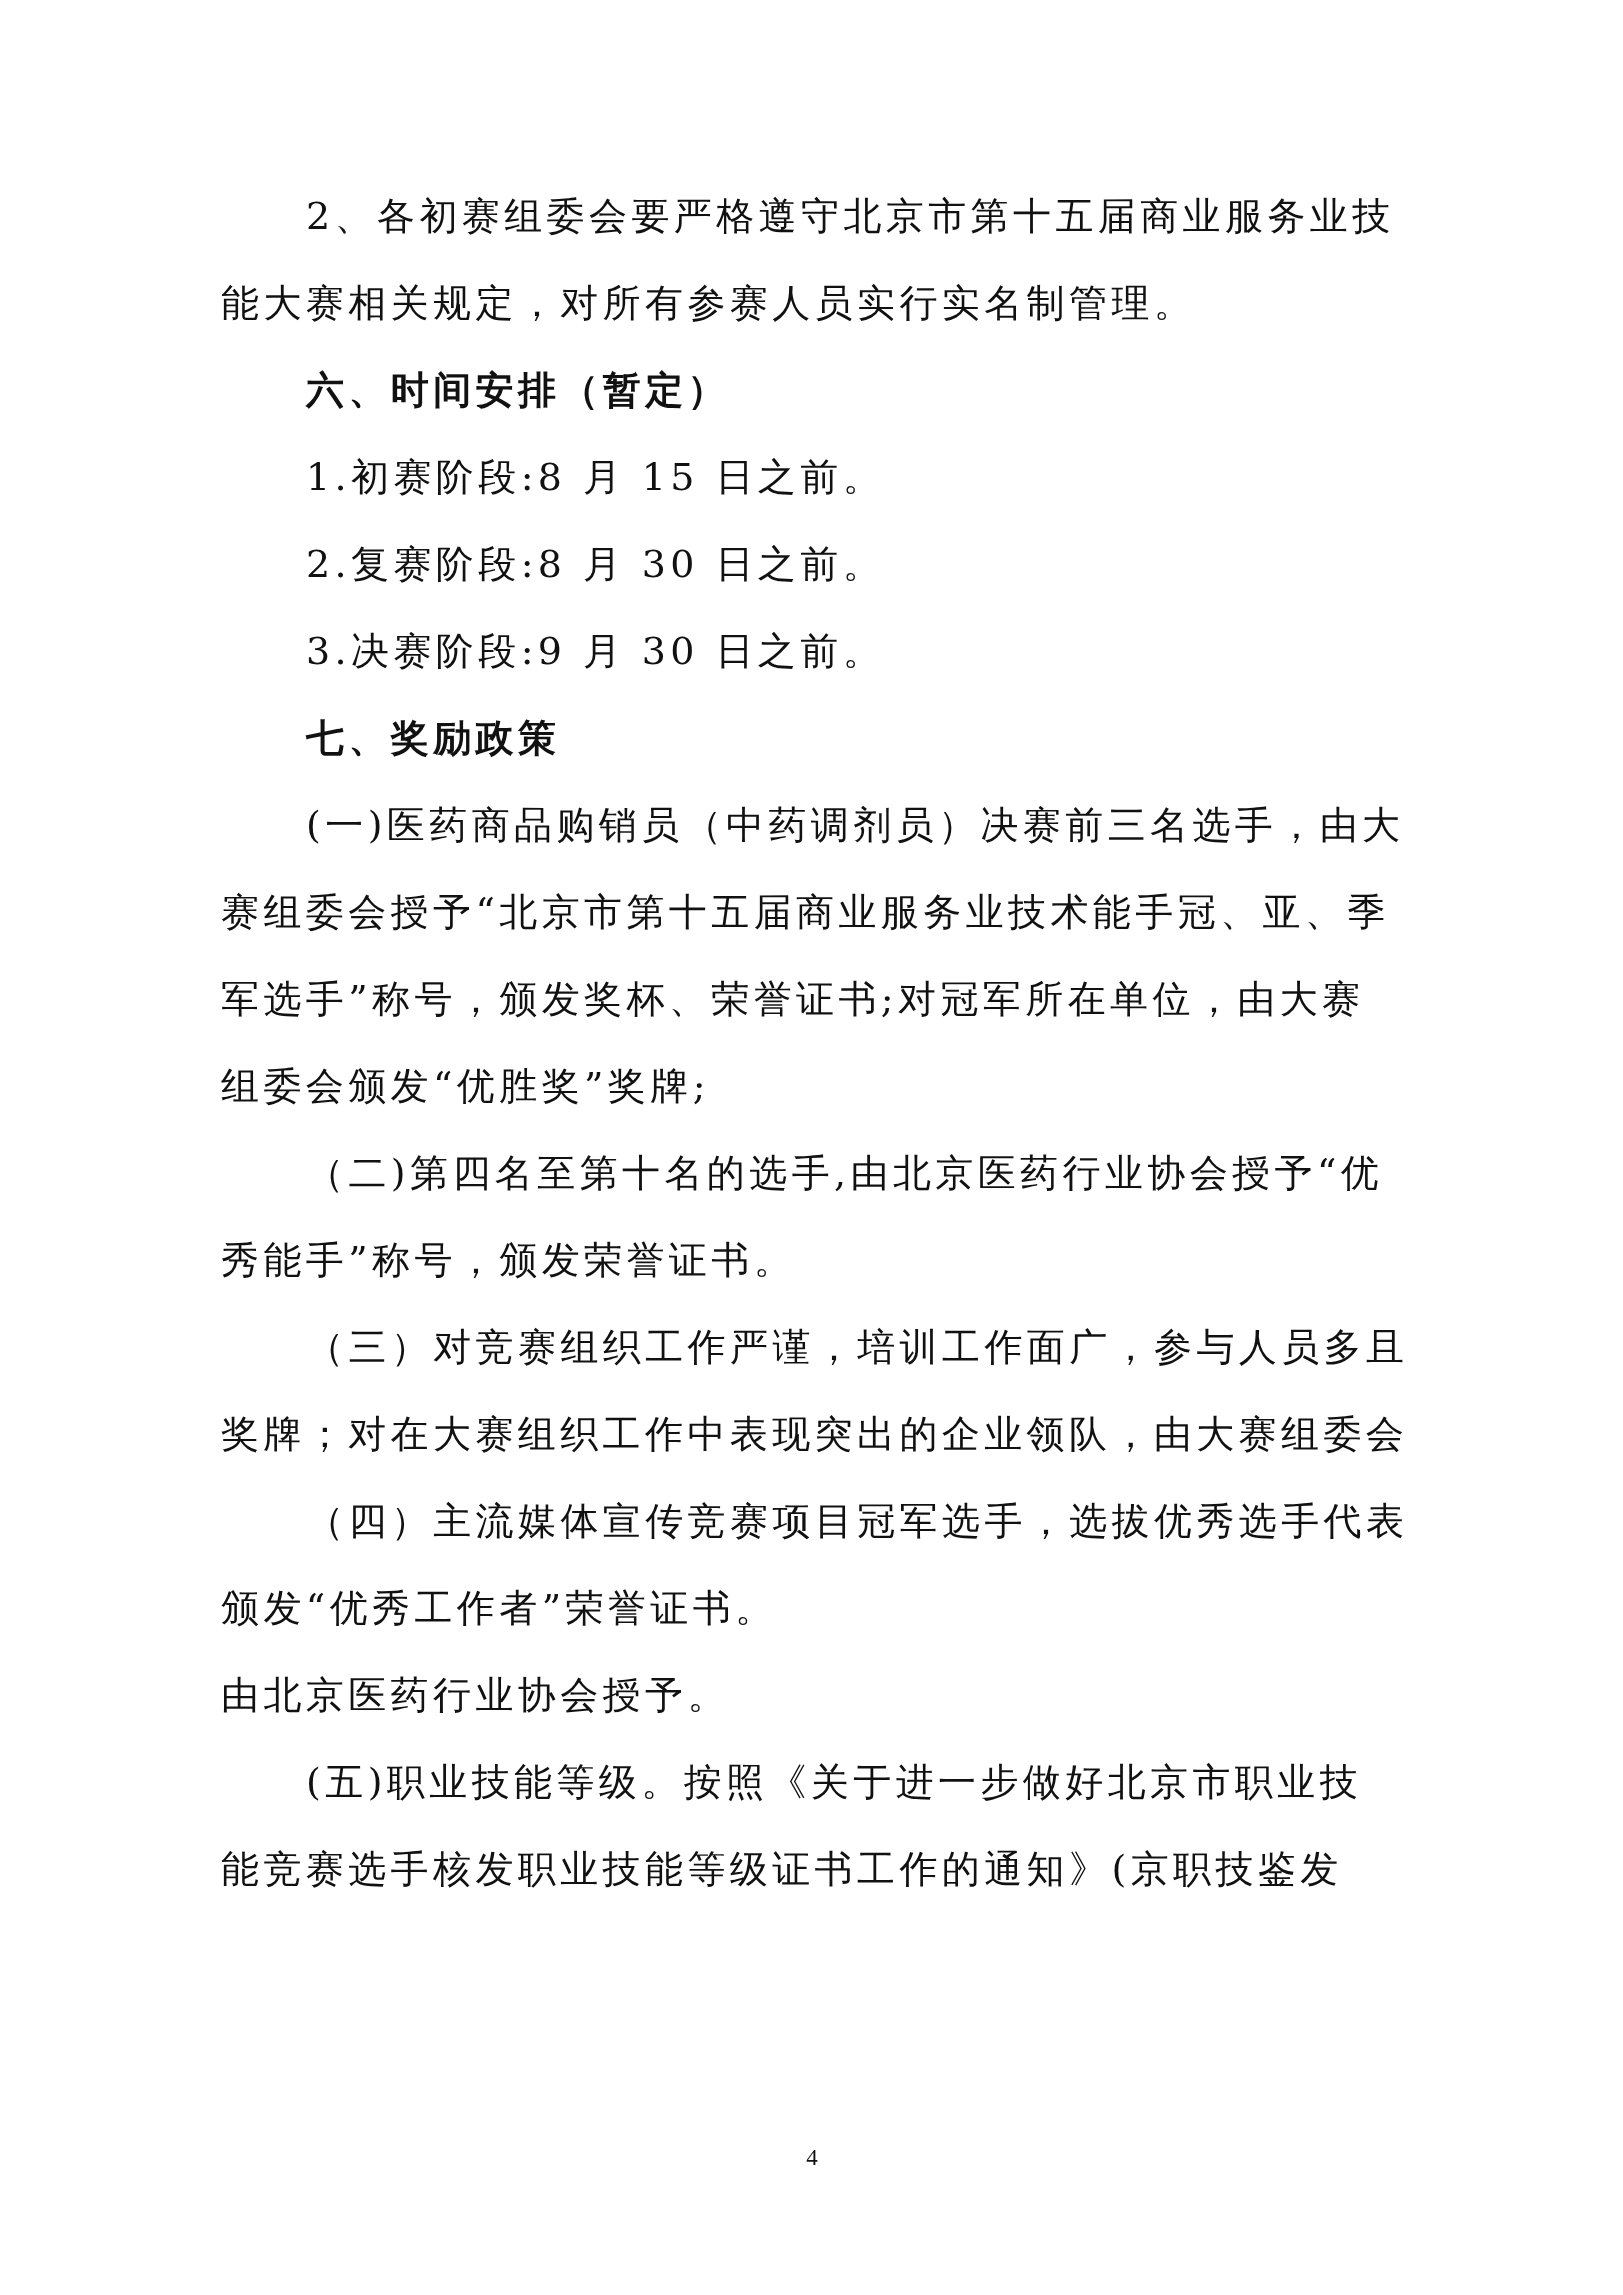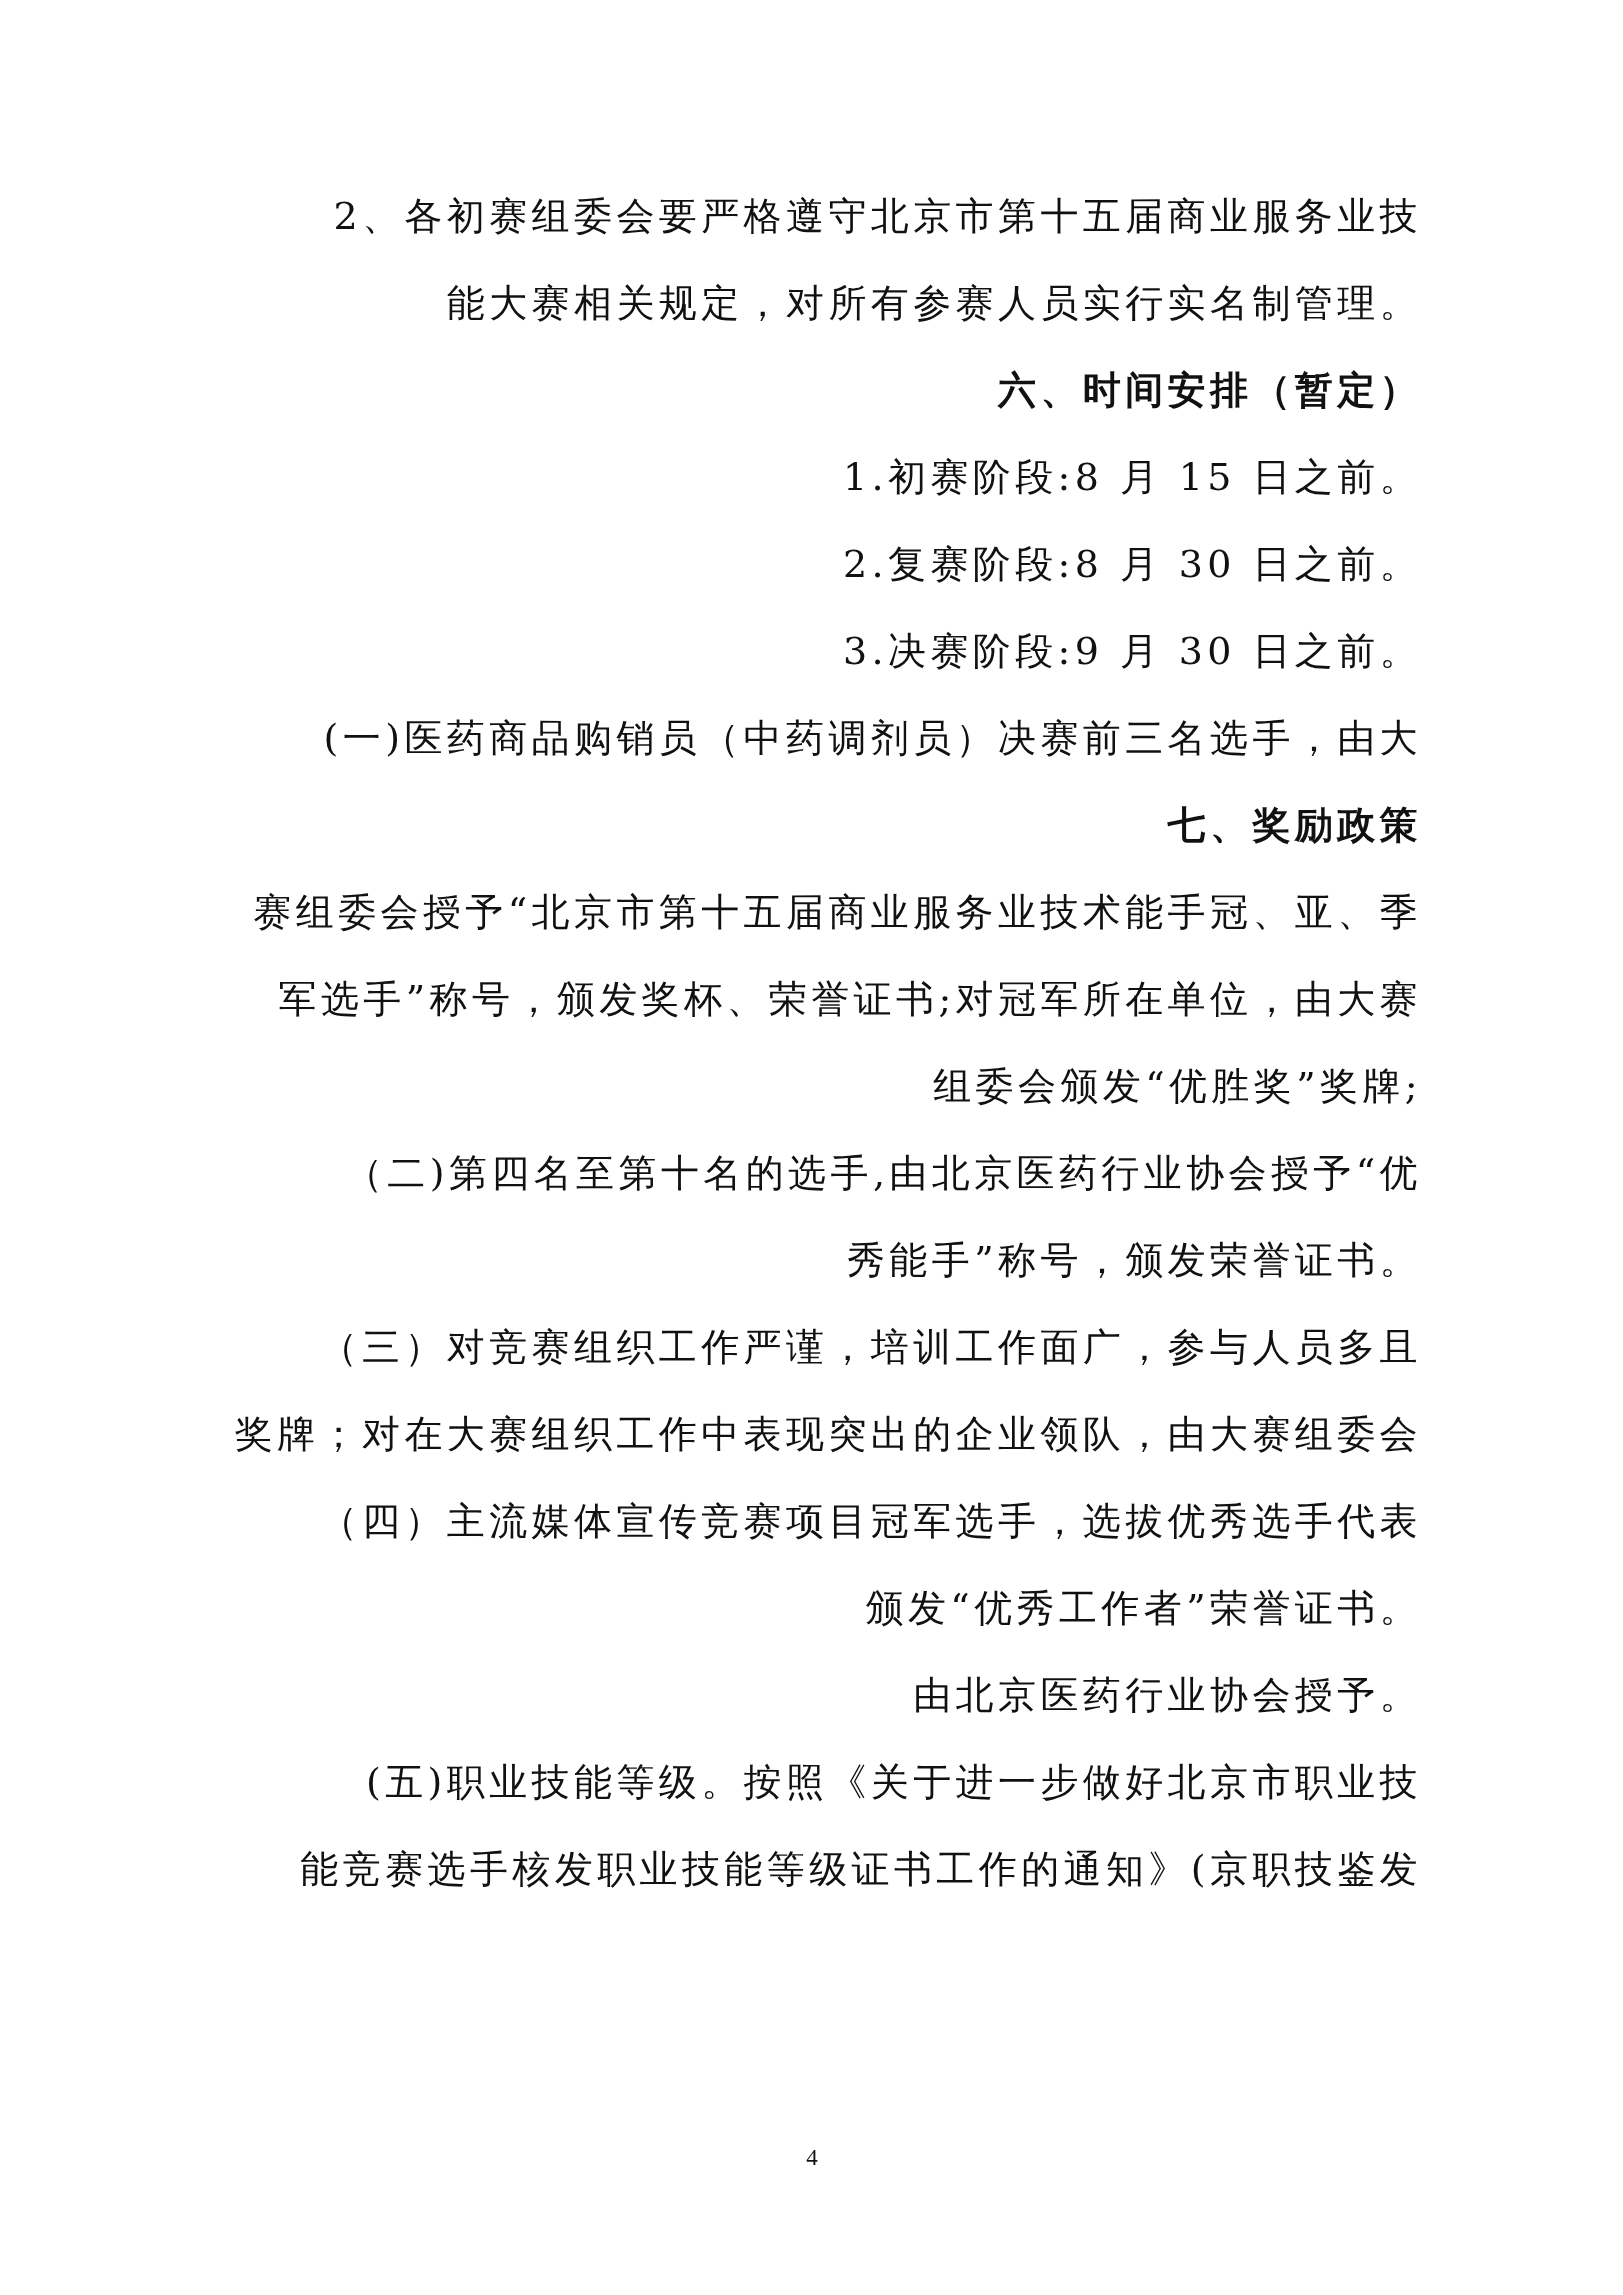--- a/index.html
+++ b/index.html
@@ -7,42 +7,42 @@
   .page {
     position: absolute; left: 0; top: 0; width: 1624px; height: 2295px; background: #fff;
   }
   .body-text {
     position: absolute; left: 221px; top: 173px; width: 1201px;
     font-family: "DejaVu Serif", "Liberation Serif", serif;
     font-size: 38px; color: #111;
     letter-spacing: 4.4px;
   }
   .line {
-    height: 87px; line-height: 87px; white-space: nowrap; overflow: visible; text-align: right;
+    height: 87px; line-height: 87px; white-space: nowrap; overflow: visible;
   }
   .indent { padding-left: 85px; }
   .heading { font-weight: bold; font-family: "DejaVu Sans", "Liberation Sans", sans-serif; }
   .page-number {
     position: absolute; left: 0; width: 1624px; top: 2145px; text-align: center;
     font-family: "Liberation Serif", serif; font-size: 23px; color: #111;
   }
 </style>
 </head>
 <body>
 
 <div class="page">
   <div class="body-text">
     <div class="line indent">2、各初赛组委会要严格遵守北京市第十五届商业服务业技</div>
     <div class="line">能大赛相关规定，对所有参赛人员实行实名制管理。</div>
     <div class="line indent heading">六、时间安排（暂定）</div>
     <div class="line indent">1.初赛阶段:8 月 15 日之前。</div>
     <div class="line indent">2.复赛阶段:8 月 30 日之前。</div>
     <div class="line indent">3.决赛阶段:9 月 30 日之前。</div>
+    <div class="line indent heading">七、奖励政策</div>
     <div class="line indent">(一)医药商品购销员（中药调剂员）决赛前三名选手，由大</div>
-    <div class="line indent heading">七、奖励政策</div>
     <div class="line">赛组委会授予“北京市第十五届商业服务业技术能手冠、亚、季</div>
     <div class="line">军选手”称号，颁发奖杯、荣誉证书;对冠军所在单位，由大赛</div>
     <div class="line">组委会颁发“优胜奖”奖牌;</div>
     <div class="line indent">（二)第四名至第十名的选手,由北京医药行业协会授予“优</div>
     <div class="line">秀能手”称号，颁发荣誉证书。</div>
     <div class="line indent">（三）对竞赛组织工作严谨，培训工作面广，参与人员多且</div>
     <div class="line">奖牌；对在大赛组织工作中表现突出的企业领队，由大赛组委会</div>
     <div class="line indent">（四）主流媒体宣传竞赛项目冠军选手，选拔优秀选手代表</div>
     <div class="line">颁发“优秀工作者”荣誉证书。</div>
     <div class="line">由北京医药行业协会授予。</div>

